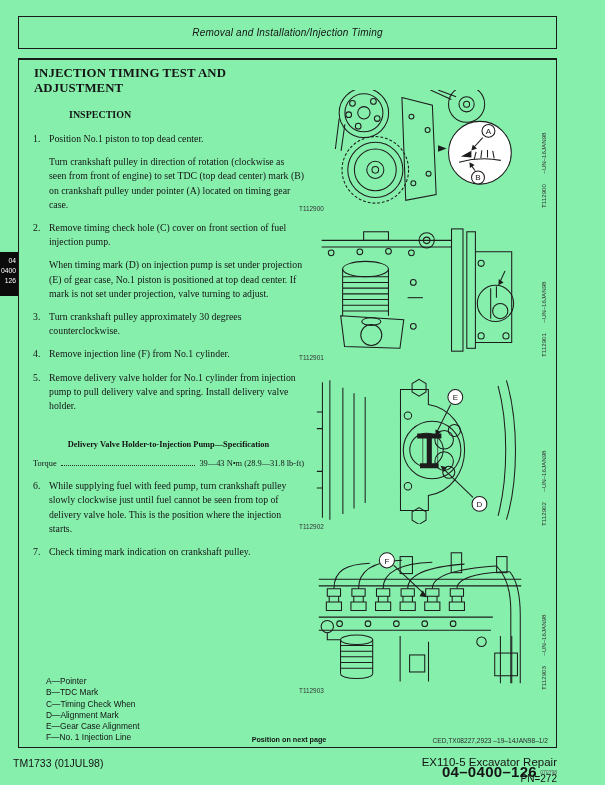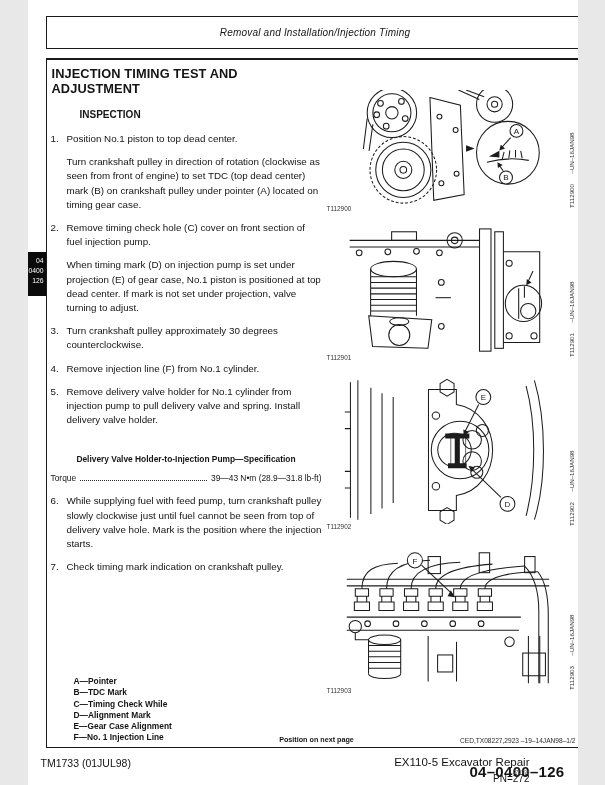--- a/index.html
+++ b/index.html
@@ -1,41 +1,41 @@
 <!DOCTYPE html>
 <html><head>
 <meta charset="utf-8">
 <style>
   * { margin:0; padding:0; box-sizing:border-box; }
   body { background:#e8e8e8; font-family:"Liberation Sans", sans-serif; color:#141414; }
-  .page { position:relative; width:550px; height:785px; background:#ffffff; margin:0 auto; overflow:hidden; }
+  .page { position:relative; width:605px; height:785px; background:#86efac; margin:0 auto; overflow:hidden; }
 
   
   .header-box { position:absolute; left:18px; top:16px; width:539px; height:33px;
     border:1.2px solid #1a1a1a; display:flex; align-items:center; justify-content:center; }
   .header-box .rh { font-style:italic; font-size:10px; letter-spacing:0.2px; }
 
   
   .main-box { position:absolute; left:18px; top:58px; width:539px; height:690px;
     border:1.2px solid #1a1a1a; border-top-width:2.6px; }
 
   
-  .text-col { position:absolute; left:4px; top:6px; width:271px; }
+  .text-col { position:absolute; left:14px; top:6px; width:271px;font-family:Liberation Serif, serif; }
   .title { font-size:12.8px; font-weight:bold; letter-spacing:0.1px; margin:0 0 13px 1px; }
-  .inspection { font-size:10px; font-weight:bold; margin:0 0 12px 3px;padding-left:26px; }
+  .inspection { font-size:10px; font-weight:bold; margin:0 0 12px 10px;padding-left:26px; }
   .step { display:flex; }
   .step .n { flex:none; width:16px; font-size:9.8px; line-height:14.2px; }
   .step .t { flex:1; font-size:9.8px; line-height:14.2px; margin-bottom:9px; }
   .sub { margin:0 0 9px 16px; font-size:9.8px; line-height:14.2px; }
   .spec { margin:18px 0 10px 0; }
   .spec-h { text-align:center; font-size:8.4px; font-weight:bold; margin-bottom:9px; }
   .spec-row { display:flex; align-items:baseline; font-size:8.4px; line-height:11px; }
   .spec-row .leader { flex:1; border-bottom:1.1px dotted #2a2a2a; margin:0 4px 2px 4px; }
 
-  .legend { position:absolute; left:27px; top:616px; font-size:8.4px; font-weight:bold; line-height:11.3px; }
+  .legend { position:absolute; left:27px; top:616px; font-size:8.4px; font-weight:normal; line-height:11.3px; }
 
   
   .fig { position:absolute; left:280px; width:252px; }
   .fig .art { position:absolute; left:16px; top:2px; width:210px; height:calc(100% - 12px); }
   .fig .art * { vector-effect:none; }
   .fig .art text { font-family:"Liberation Sans", sans-serif; font-size:8.5px; fill:#141414; text-anchor:middle; }
   .fig-id { position:absolute; left:0; bottom:4px; font-size:6.4px; color:#333; }
   .vtext { position:absolute; transform-origin:0 0; transform:rotate(-90deg);
     font-size:6.2px; line-height:9px; white-space:pre; color:#333; }
   #fig1 { top:28px;  height:128px; }
@@ -112,33 +112,33 @@
         <p class="spec-h">Delivery Valve Holder-to-Injection Pump—Specification</p>
         <div class="spec-row">
           <span>Torque</span>
           <span class="leader"></span>
           <span>39—43 N•m (28.9—31.8 lb-ft)</span>
         </div>
       </div>
 
       <div class="step">
         <span class="n">6.</span>
-        <p class="t">While supplying fuel with feed pump, turn crankshaft pulley slowly clockwise just until fuel cannot be seen from top of delivery valve hole. Mark is the position where the injection starts.</p>
+        <p class="t">While supplying fuel with feed pump, turn crankshaft pulley slowly clockwise just until fuel cannot be seen from top of delivery valve hole. This is the position where the injection starts.</p>
       </div>
 
       <div class="step">
         <span class="n">7.</span>
         <p class="t">Check timing mark indication on crankshaft pulley.</p>
       </div>
     </div>
 
     <div class="legend">
       <div>A—Pointer</div>
       <div>B—TDC Mark</div>
-      <div>C—Timing Check While</div>
+      <div>C—Timing Check When</div>
       <div>D—Alignment Mark</div>
       <div>E—Gear Case Alignment</div>
       <div>F—No. 1 Injection Line</div>
     </div>
 
     <div class="fig" id="fig1">
       <svg class="art" viewBox="0 0 218 122">
         <g stroke="#1c1c1c" stroke-width="1.1" fill="none">
           <circle cx="50" cy="24" r="26"></circle>
             <circle cx="50" cy="24" r="20"></circle>

